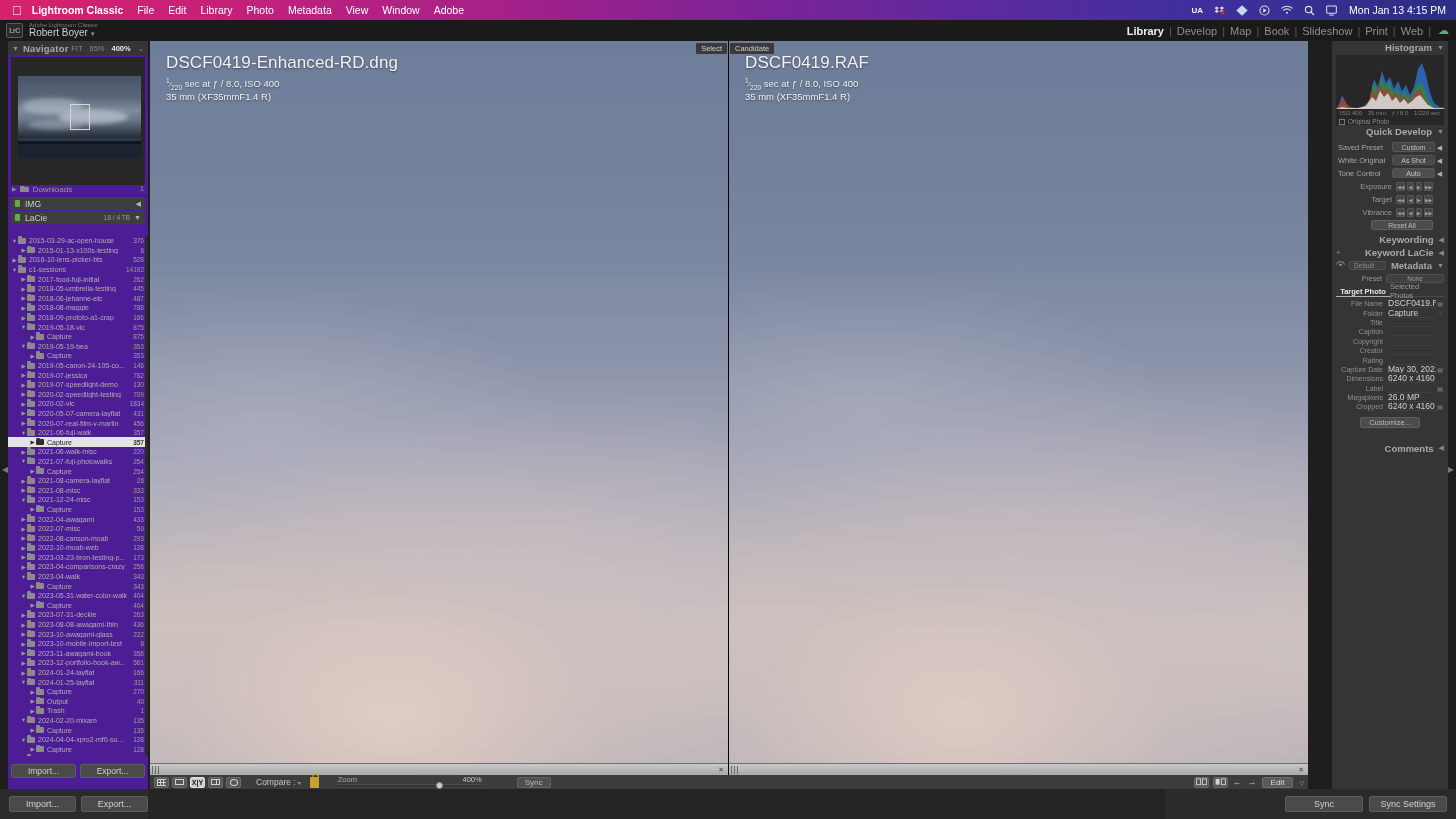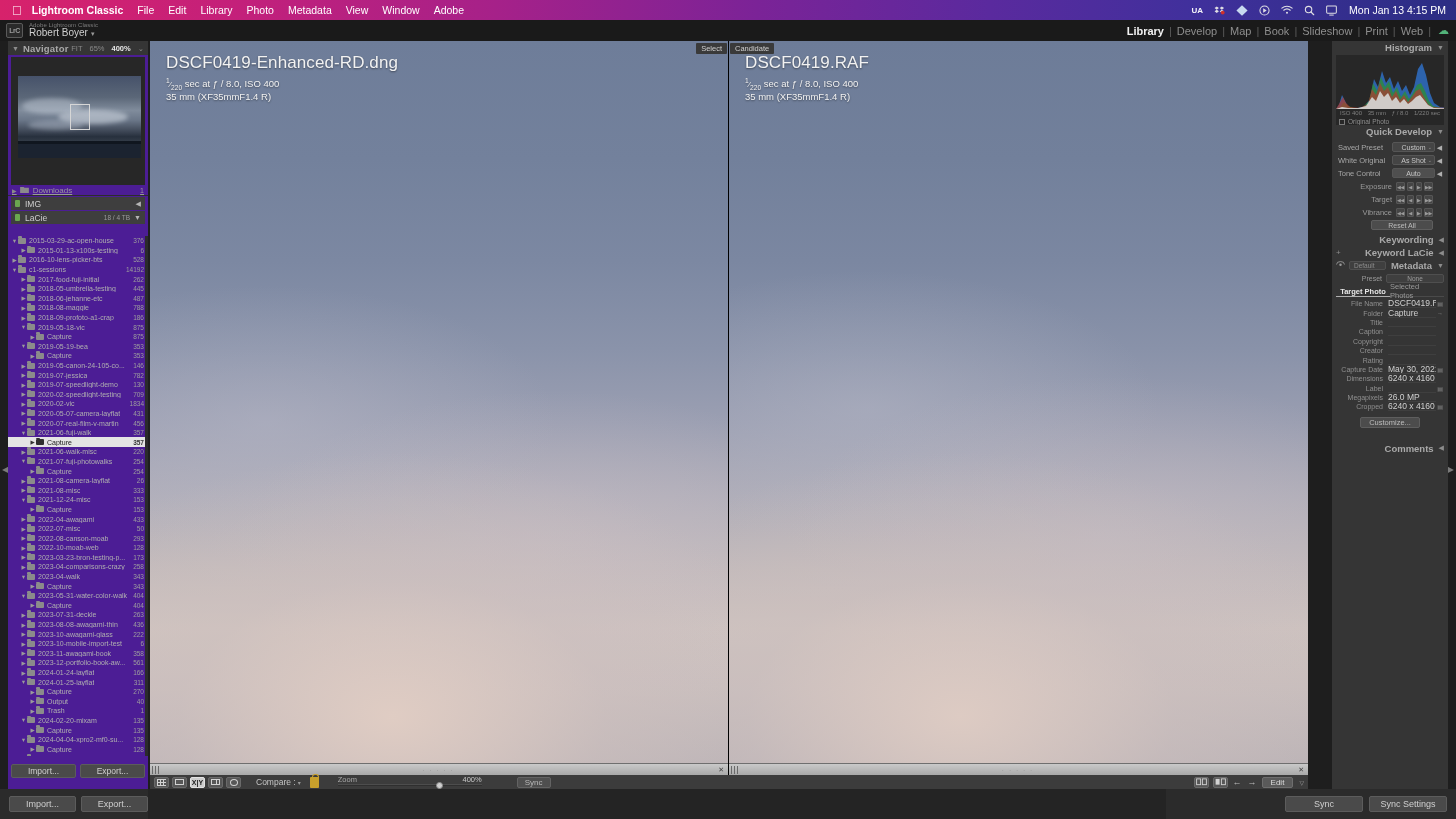--- a/index.html
+++ b/index.html
@@ -73,22 +73,22 @@
     overflow:hidden;
   }
   .navimg .cl1 { position:absolute; left:4px; top:22px; width:60px; height:16px; background:rgba(200,208,220,.45); border-radius:50%; filter:blur(2px);}
   .navimg .cl2 { position:absolute; left:40px; top:34px; width:70px; height:14px; background:rgba(214,220,230,.55); border-radius:50%; filter:blur(2px);}
   .navimg .cl3 { position:absolute; left:10px; top:44px; width:55px; height:10px; background:rgba(190,200,215,.4); border-radius:50%; filter:blur(2px);}
   .navimg .water { position:absolute; left:0; bottom:0; width:100%; height:14px; background:#1b2330;}
   .navimg .land { position:absolute; left:0; bottom:12px; width:100%; height:5px; background:#10161f;}
   .navimg .roi { position:absolute; left:52px; top:28px; width:20px; height:26px; border:1px solid #d6d6d6; background:rgba(255,255,255,.06); }
 
   .srcrow {
-    display:flex; align-items:center; height:11px; padding:0 4px;
-    font-size:8px; color:#9a9a9a; border-bottom:1px solid #2d2d2d;text-decoration:underline;
+    display:flex; height:11px; padding:0 4px;
+    font-size:8px; color:#9a9a9a; border-bottom:1px solid #2d2d2d;
   }
   .srcrow .tri { font-size:6px; margin-right:3px; color:#8a8a8a;}
   .srcrow .fi { margin-right:4px; }
   .srcrow .ct { margin-left:auto; font-size:7px; }
 
   .volrow {
     display:flex; align-items:center; height:13px; margin:1px 3px; padding:0 4px;
     background:#3e3e3e; font-size:8.5px; color:#cfcfcf;
   }
   .volrow .led { width:5px; height:7px; margin-right:5px; border-radius:1px; }

